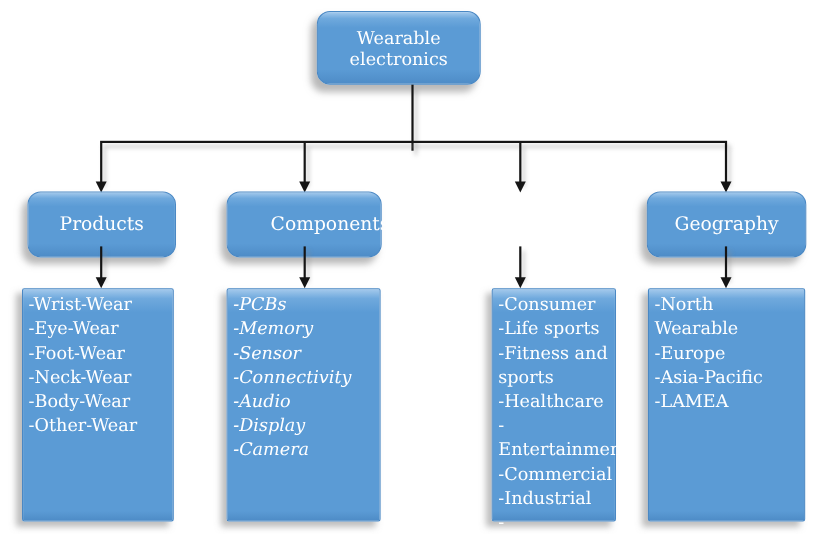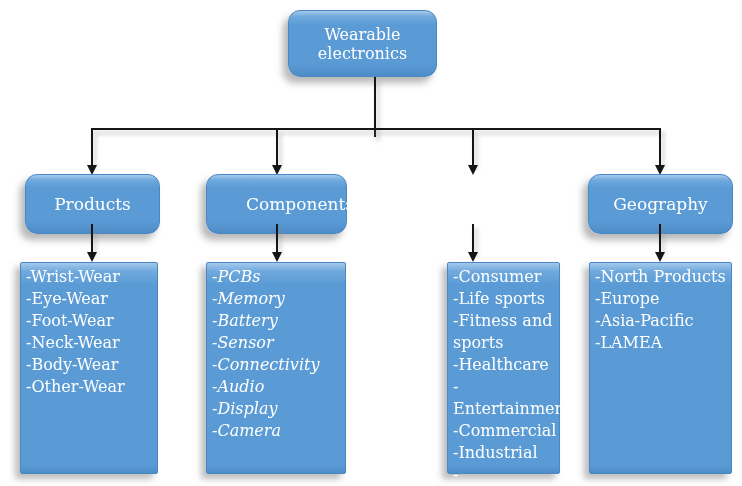--- a/index.html
+++ b/index.html
@@ -89,21 +89,20 @@
         <li>-Foot-Wear</li>
         <li>-Neck-Wear</li>
         <li>-Body-Wear</li>
         <li>-Other-Wear</li>
       </ul>
   </div>
   <div class="list-box" style="left:206px; width:140px;font-style:italic;">
     <ul>
         <li>-PCBs</li>
         <li>-Memory</li>
-        <li>-Battery</li>
         <li>-Sensor</li>
         <li>-Connectivity</li>
         <li>-Audio</li>
         <li>-Display</li>
         <li>-Camera</li>
       </ul>
   </div>
   <div class="list-box" style="left:403px; width:113px;margin-left:44px;">
     <ul>
         <li>-Consumer</li>
@@ -111,20 +110,20 @@
         <li>-Fitness and sports</li>
         <li>-Healthcare</li>
         <li>-Entertainment</li>
         <li>-Commercial</li>
         <li>-Industrial</li>
         <li>-Government</li>
       </ul>
   </div>
   <div class="list-box" style="left:589px; width:143px;">
     <ul>
-        <li>-North Products</li>
+        <li>-North Wearable</li>
         <li>-Europe</li>
         <li>-Asia-Pacific</li>
         <li>-LAMEA</li>
       </ul>
   </div>
 
 </div>
 
 </body></html>

